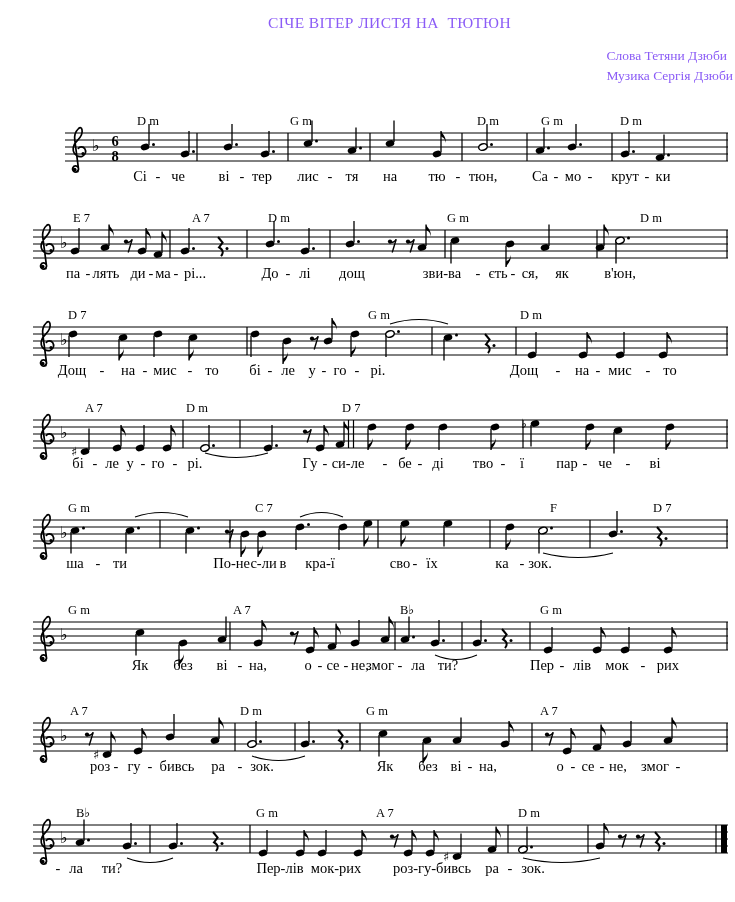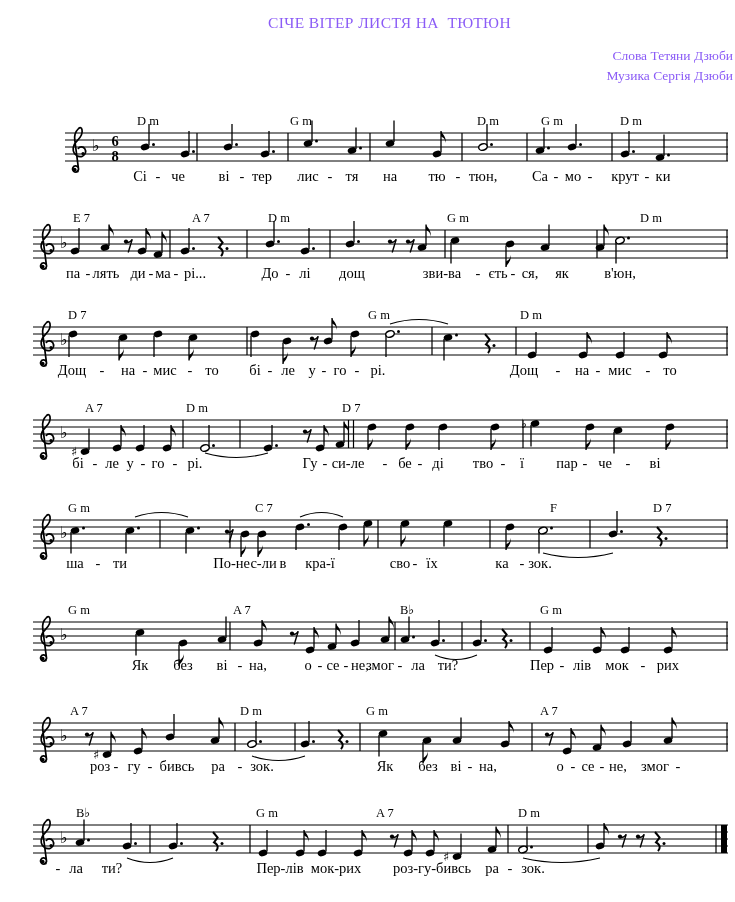--- a/index.html
+++ b/index.html
@@ -1,20 +1,20 @@
 <!DOCTYPE html>
 <html><head>
 <meta charset="utf-8">
 <style>
   html,body{margin:0;padding:0;background:#e8e8e8;}
   .page{position:relative;width:735px;height:902px;background:#ffffff;margin:0 auto;
         font-family:"Liberation Serif",serif;color:#8b5cf6;overflow:hidden;padding-left:44px;}
   .title{position:absolute;top:14px;left:0;width:100%;text-align:center;
          font-size:15.5px;letter-spacing:.4px;white-space:pre;}
-  .credits{position:absolute;top:46px;right:46px;text-align:right;
+  .credits{position:absolute;top:46px;right:46px;text-align:left;
            font-size:13.5px;line-height:1.5;}
   .score{position:absolute;left:0;top:0;width:735px;height:902px;}
   .score svg{position:absolute;left:0;overflow:visible;}
   .sl{stroke:#000;stroke-width:1;}
   .bl{stroke:#000;stroke-width:1.2;}
   .clef{fill:none;stroke:#000;stroke-width:1.7;stroke-linecap:round;}
   .keysig{font:16px "DejaVu Sans",sans-serif;}
   .accn{font:12.5px "DejaVu Sans",sans-serif;}
   .tsig{font:bold 14.5px "Liberation Serif",serif;text-anchor:middle;}
   .chord{font:12.5px "Liberation Serif",serif;}

